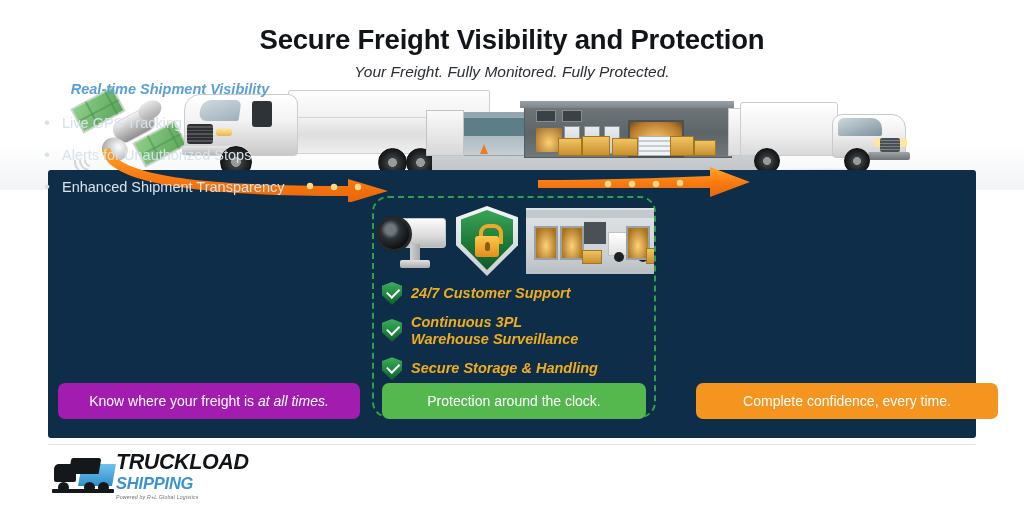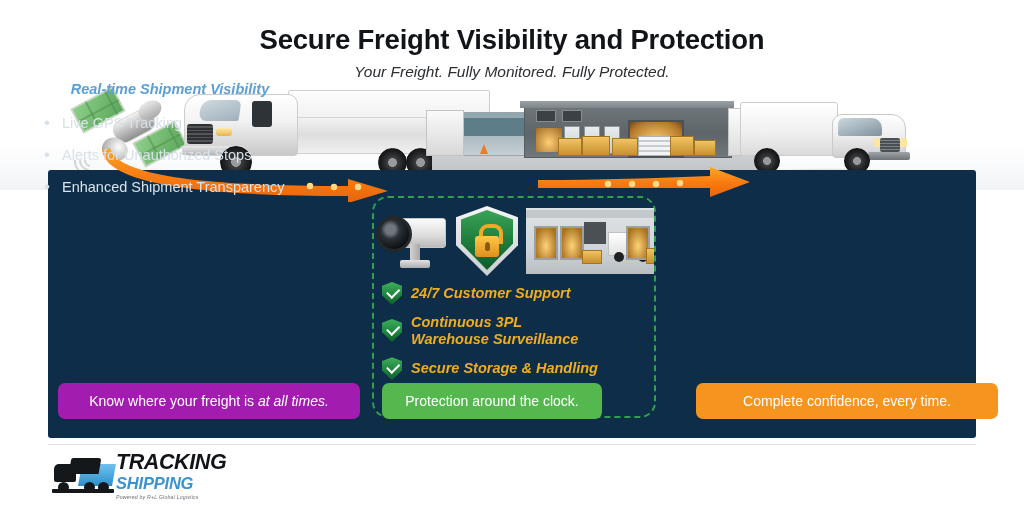--- a/index.html
+++ b/index.html
@@ -368,21 +368,21 @@
     line-height: 1.18;
   }
 
   
   .cta {
     position: absolute; height: 36px; border-radius: 7px;
     display: flex; align-items: center; justify-content: center;
     color: #ffffff; font-size: 14px;
   }
   .cta-blue   { left: 58px;  top: 383px; width: 302px; background: #a21caf; }
-  .cta-green  { left: 382px; top: 383px; width: 220px; background: #55b84f; }
+  .cta-green  { left: 382px; top: 383px; width: 264px; background: #55b84f; }
   .cta-orange { left: 696px; top: 383px; width: 302px; background: #f5941f; }
   .cta em { font-style: italic; }
 
   
   .footer { position: absolute; left: 0; top: 440px; width: 1024px; height: 65px; background: #ffffff; }
   .footer-div { position: absolute; left: 48px; top: 4px; width: 928px; height: 1px; background: #e3e3e3; }
 
   .logo { position: absolute; left: 52px; top: 10px; width: 170px; height: 44px; }
   .logo-truck { position: absolute; left: 0; top: 6px; width: 62px; height: 34px; }
   .lt-box {
@@ -614,21 +614,21 @@
       <div class="logo-truck">
         <div class="lt-blue"></div>
         <div class="lt-box"></div>
         <div class="lt-cab"></div>
         <div class="lt-w a"></div>
         <div class="lt-w b"></div>
         <div class="lt-w c"></div>
         <div class="lt-base"></div>
       </div>
       <div class="logo-text">
-        <div class="logo-main">TRACKING</div>
+        <div class="logo-main">TRUCKLOAD</div>
         <div class="logo-sub">SHIPPING</div>
         <div class="logo-tag">Powered by R+L Global Logistics</div>
       </div>
     </div>
 
   </div>
 
 </div>
 
 </body></html>

